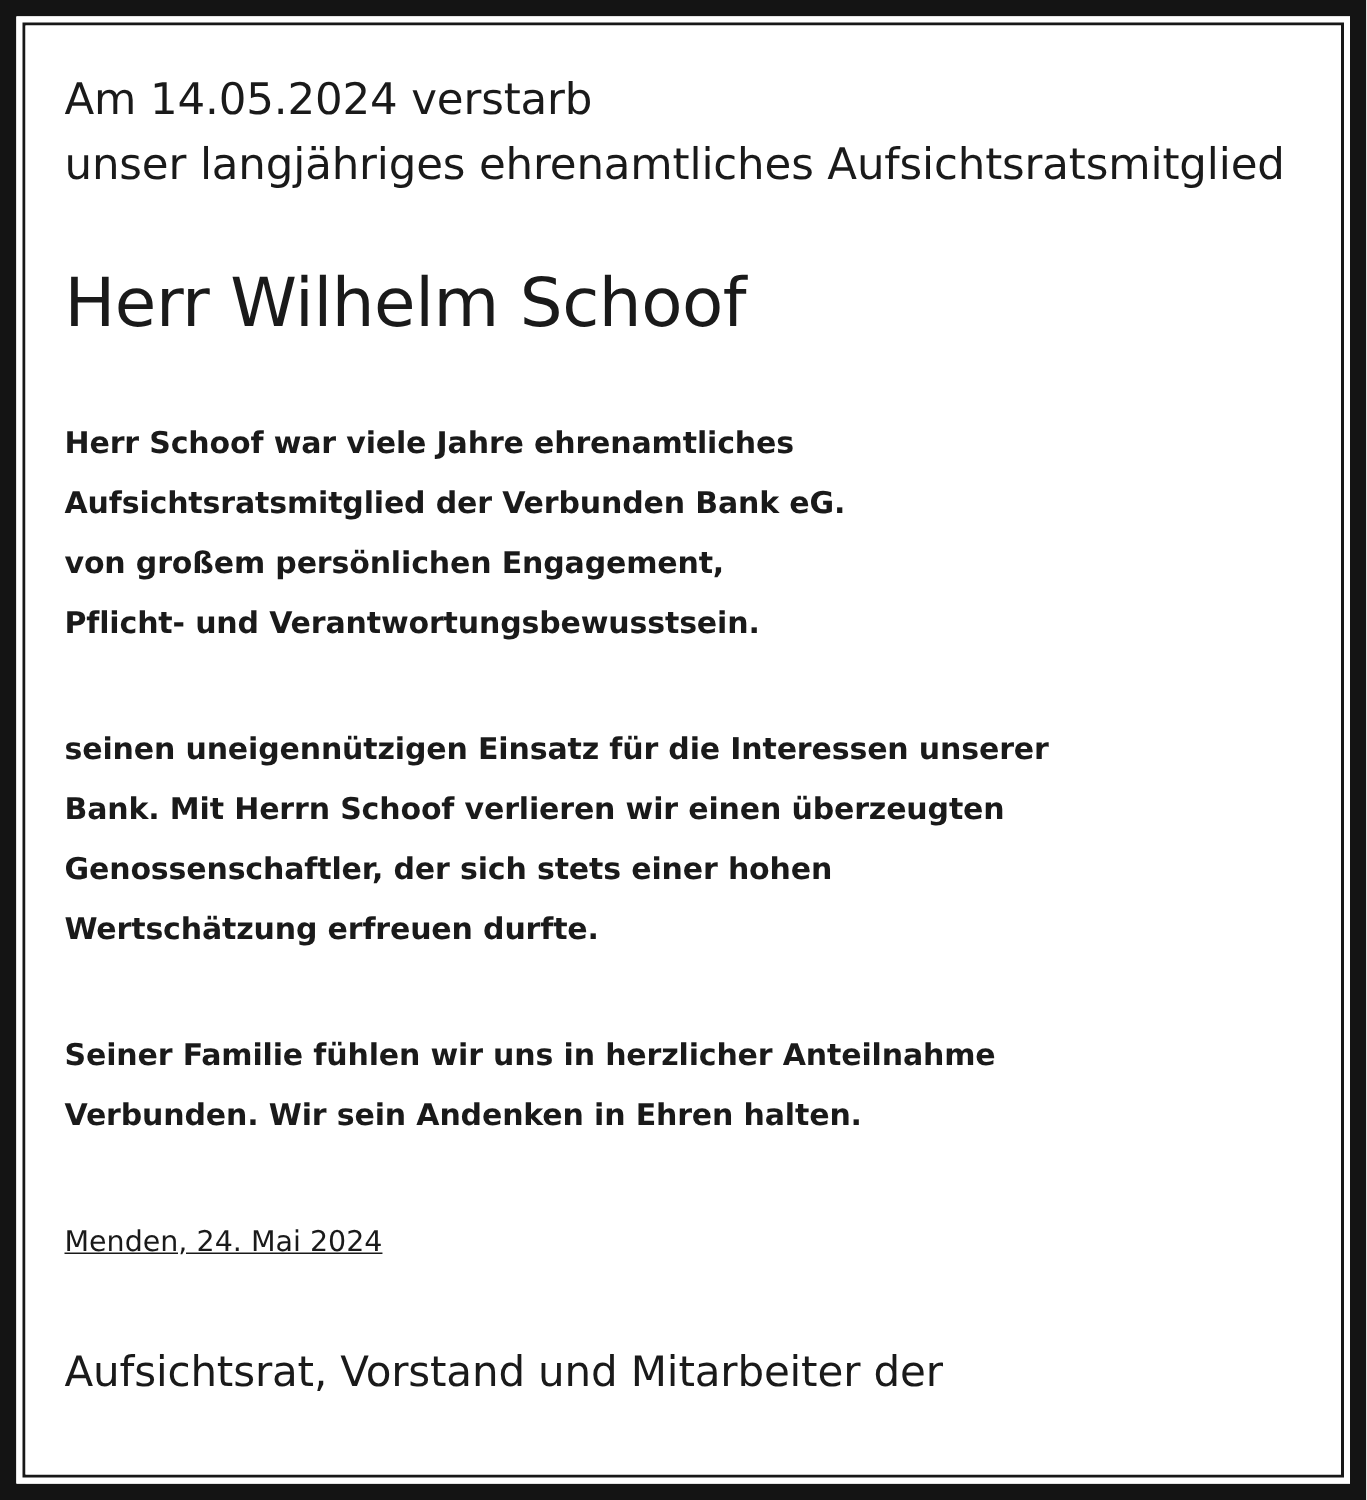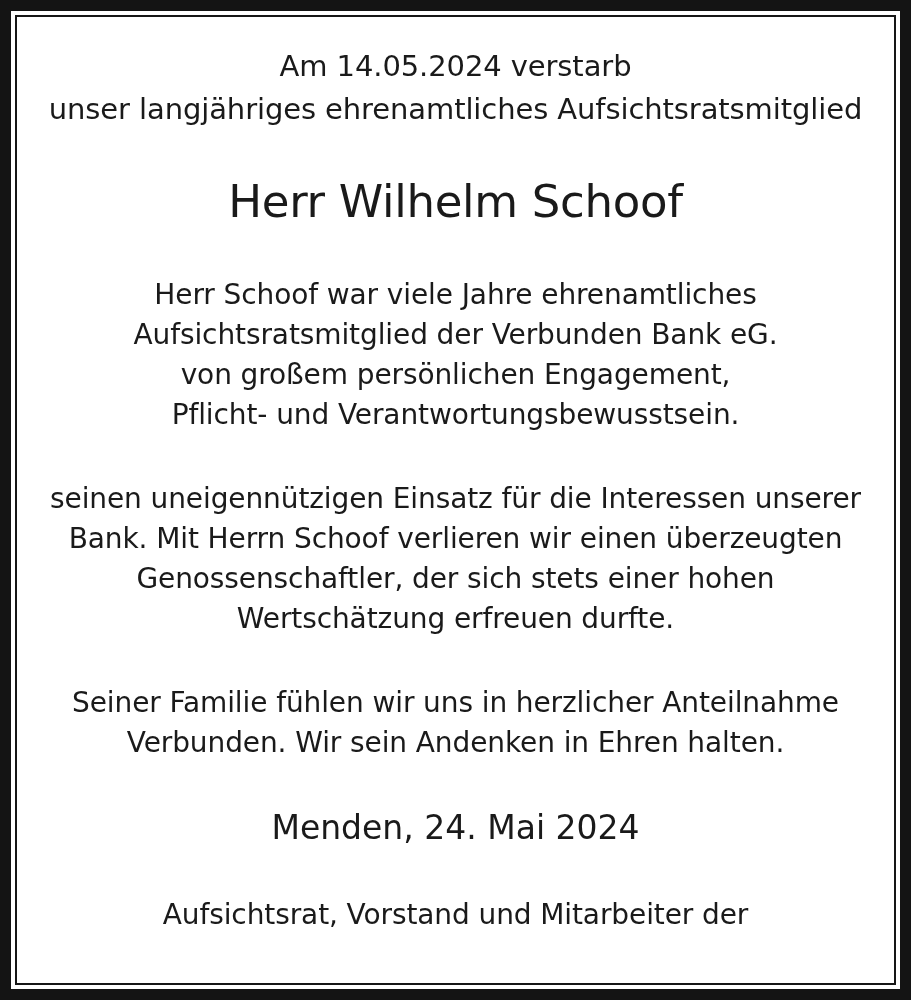--- a/index.html
+++ b/index.html
@@ -59,21 +59,21 @@
 
   .content {
     position: absolute;
     left: 17px;
     top: 17px;
     width: 877px;
     height: 966px;
     box-sizing: border-box;
     padding: 20px 26px 16px 26px;
     background: #ffffff;
-    text-align: center;
+    text-align: left;
     color: #1a1a1a;
     display: block;
   }
 
   .line {
     display: block;
     white-space: pre;
     letter-spacing: -0.1px;
   }
 
@@ -92,36 +92,37 @@
     line-height: 58px;
     font-weight: 400;
     letter-spacing: -0.3px;
     margin: 0;
     padding-top: 42px;
     padding-bottom: 6px;
   }
 
   
   .para {
-    font-size: 28px;
+    font-size: 20px;
     line-height: 40px;
-    font-weight: 400;
+    font-weight: 700;
     margin: 0;
   }
 
   .para-1 { padding-top: 38px; }
   .para-2 { padding-top: 44px; }
   .para-3 { padding-top: 44px; }
 
   .place-date {
-    font-size: 33px;
+    font-size: 19px;
     line-height: 38px;
     font-weight: 400;
     margin: 0;
     padding-top: 46px;
+    text-decoration: underline;
   }
 
   .signature {
     font-size: 28px;
     line-height: 39px;
     font-weight: 400;
     margin: 0;
     padding-top: 48px;
   }
 </style>

